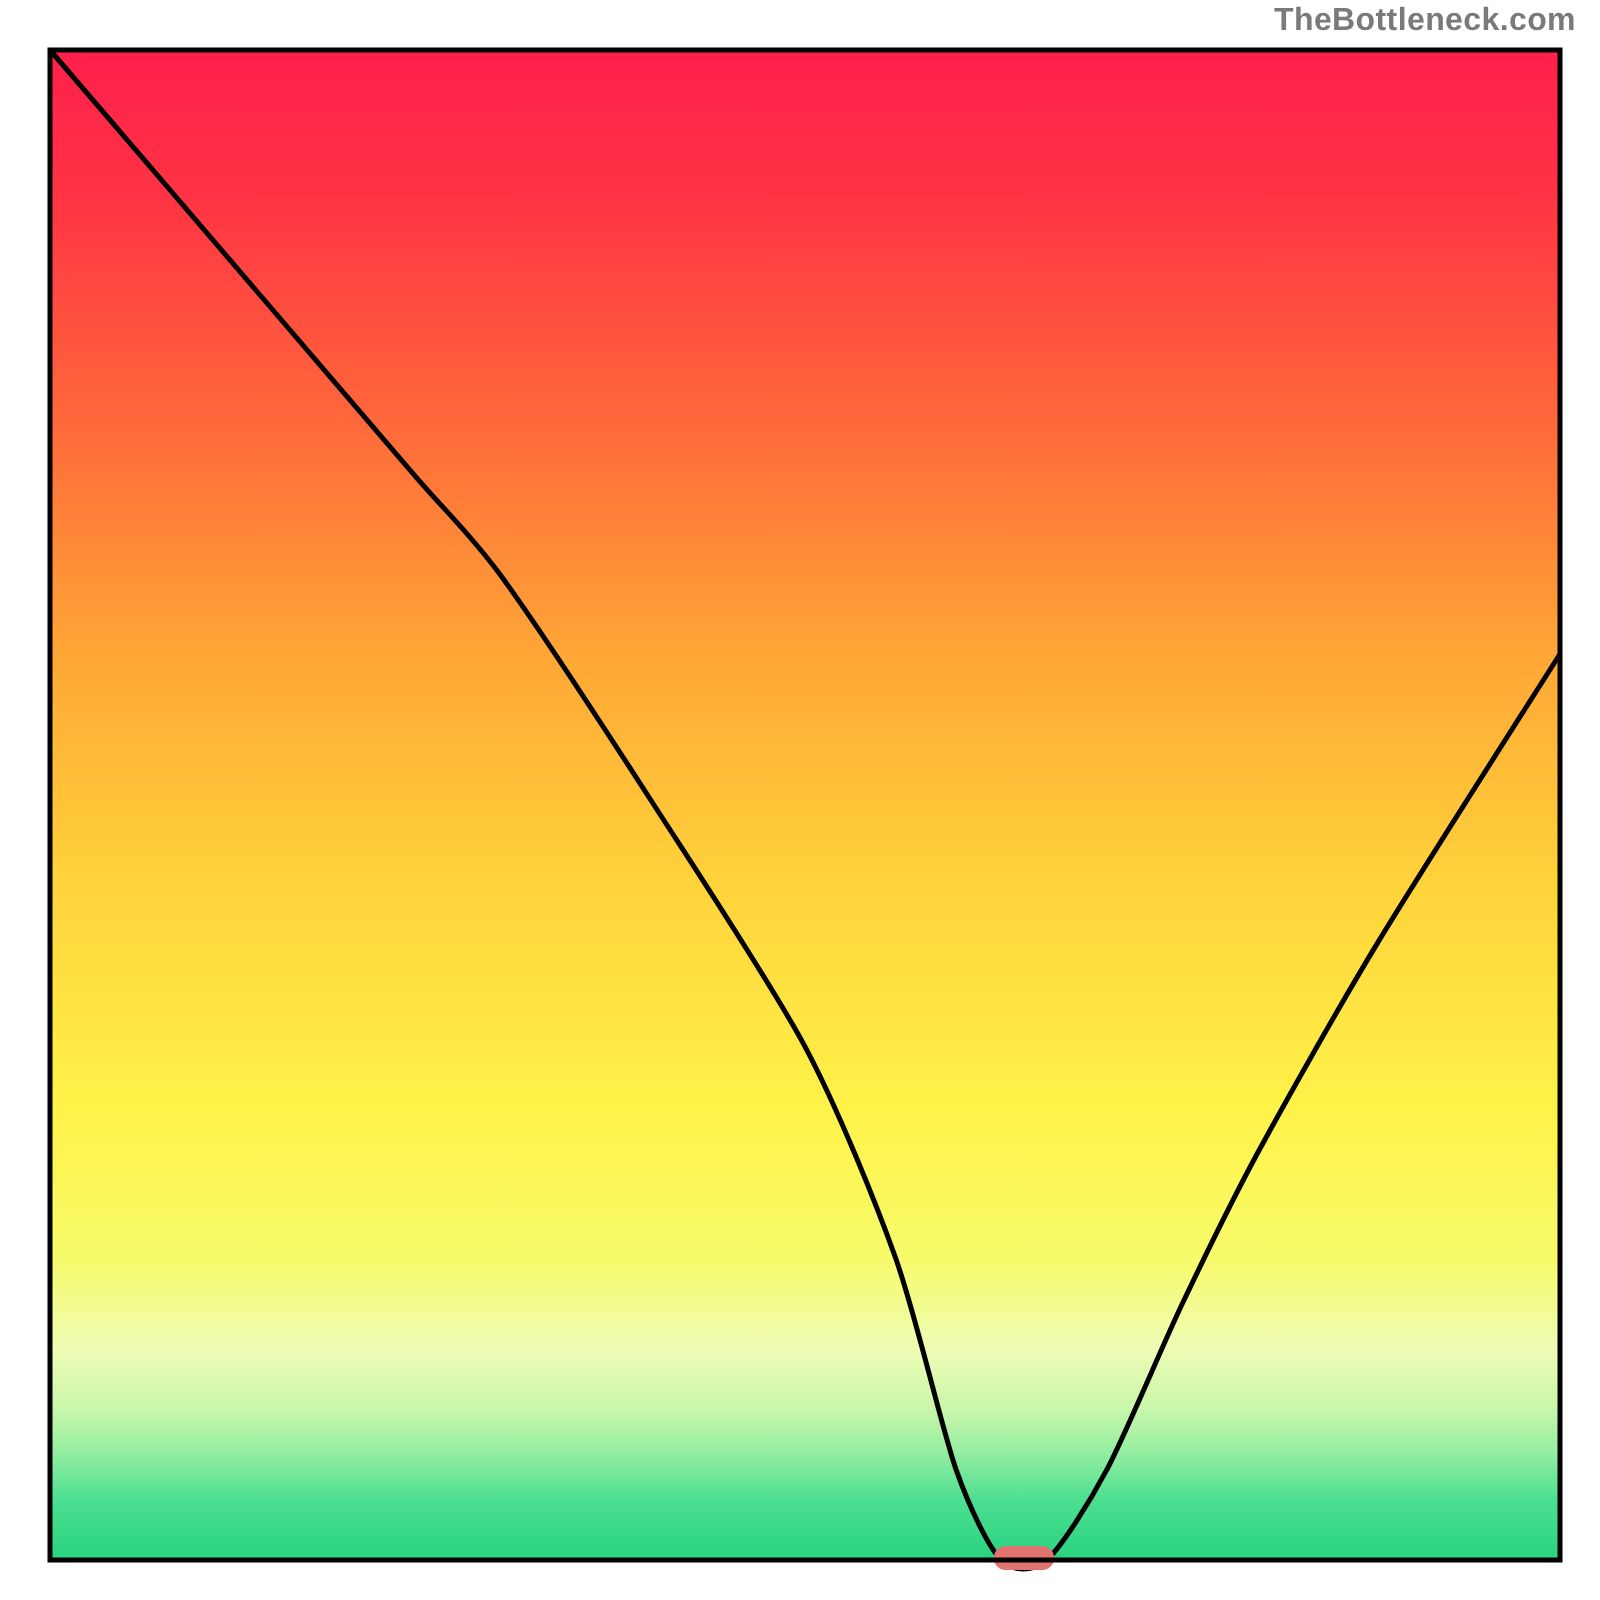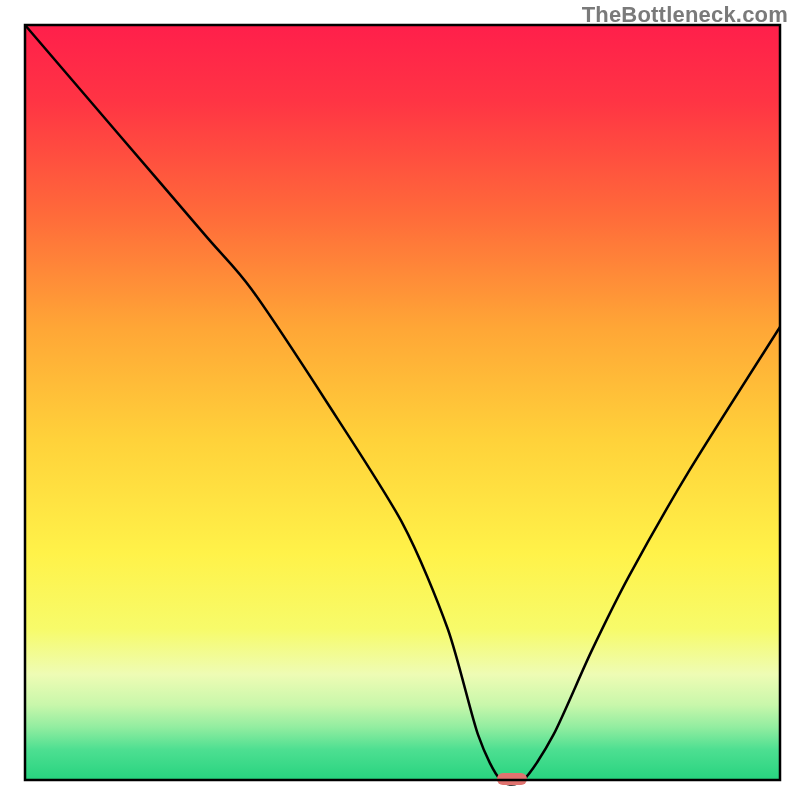--- a/index.html
+++ b/index.html
@@ -12,21 +12,21 @@
   }
   .container {
     position: relative;
     width: 800px;
     height: 800px;
   }
   .watermark {
     position: absolute;
     top: 2px;
     right: 12px;
-    font-size: 22px;
+    font-size: 16px;
     font-weight: bold;
     color: #7a7a7a;
     letter-spacing: 0.2px;
     z-index: 10;
   }
   svg.chart {
     position: absolute;
     top: 0;
     left: 0;
   }

